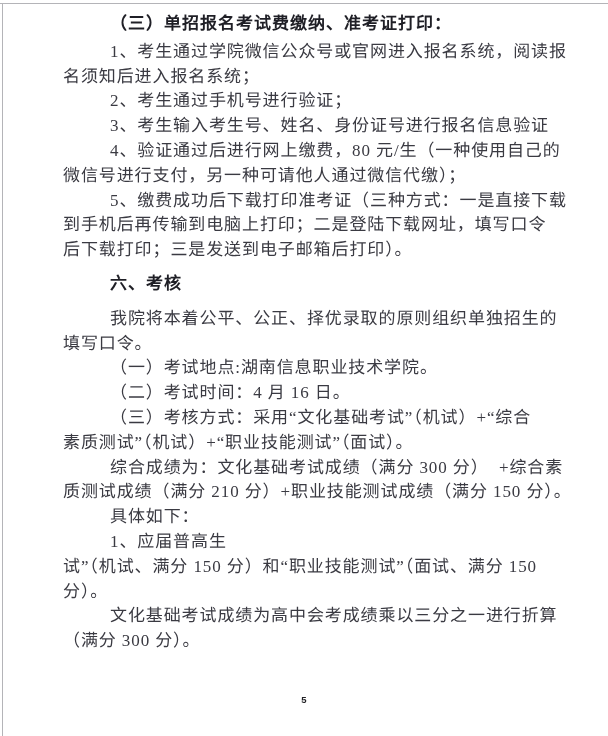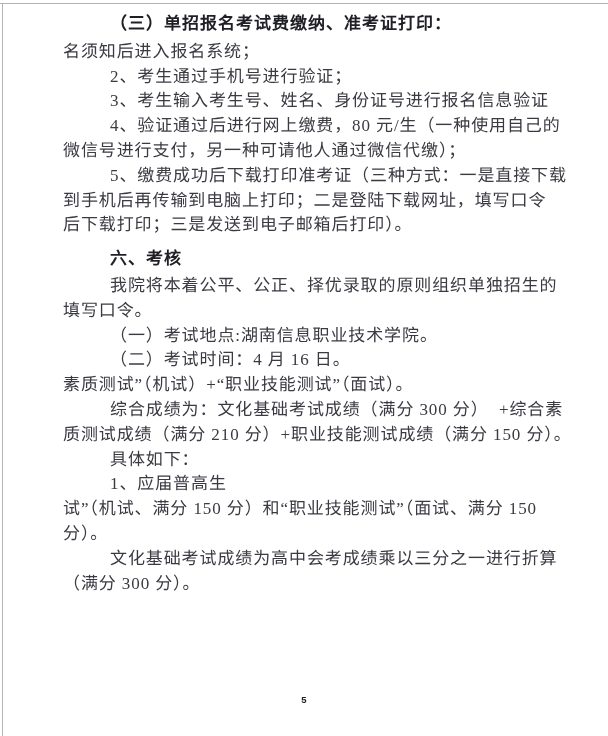--- a/index.html
+++ b/index.html
@@ -25,21 +25,21 @@
   }
   .indent { padding-left: 47px; }
 
   .heading .line {
     font-family: "Liberation Sans", "DejaVu Sans", sans-serif;
     font-weight: bold;
     color: #1f1f26;
     letter-spacing: 1px;
   }
   .after-heading  { margin-bottom: 3px; }
-  .before-heading { margin-top: 9px; margin-bottom: 2px; }
+  .before-heading { margin-top: 9px; margin-bottom: 10px; }
 
   .pagenum {
     position: absolute; left: 0; right: 0; top: 694px;
     text-align: center;
     font-size: 9.5px;
     font-weight: bold;
     color: #222226;
     font-family: "Liberation Sans", "DejaVu Sans", sans-serif;
   }
 </style>
@@ -48,20 +48,21 @@
 
 <div class="page">
   <div class="edge-top" style="background: rgb(180, 180, 184);"></div>
   <div class="edge-left" style="background: rgb(180, 180, 184);"></div>
 
   <div class="doc">
       <div class="block heading after-heading">
         <div class="line indent">（三）单招报名考试费缴纳、准考证打印：</div>
       </div>
       <div class="block body">
+        <div class="line indent">1、考生通过学院微信公众号或官网进入报名系统，阅读报</div>
         <div class="line">名须知后进入报名系统；</div>
       </div>
       <div class="block body">
         <div class="line indent">2、考生通过手机号进行验证；</div>
       </div>
       <div class="block body">
         <div class="line indent">3、考生输入考生号、姓名、身份证号进行报名信息验证</div>
       </div>
       <div class="block body">
         <div class="line indent">4、验证通过后进行网上缴费，80 元/生（一种使用自己的</div>
@@ -79,20 +80,21 @@
         <div class="line indent">我院将本着公平、公正、择优录取的原则组织单独招生的</div>
         <div class="line">填写口令。</div>
       </div>
       <div class="block body">
         <div class="line indent">（一）考试地点:湖南信息职业技术学院。</div>
       </div>
       <div class="block body">
         <div class="line indent">（二）考试时间：4 月 16 日。</div>
       </div>
       <div class="block body">
+        <div class="line indent">（三）考核方式：采用“文化基础考试”（机试）+“综合</div>
         <div class="line">素质测试”（机试）+“职业技能测试”（面试）。</div>
       </div>
       <div class="block body">
         <div class="line indent">综合成绩为：文化基础考试成绩（满分 300 分）  +综合素</div>
         <div class="line">质测试成绩（满分 210 分）+职业技能测试成绩（满分 150 分）。</div>
       </div>
       <div class="block body">
         <div class="line indent">具体如下：</div>
       </div>
       <div class="block body">

